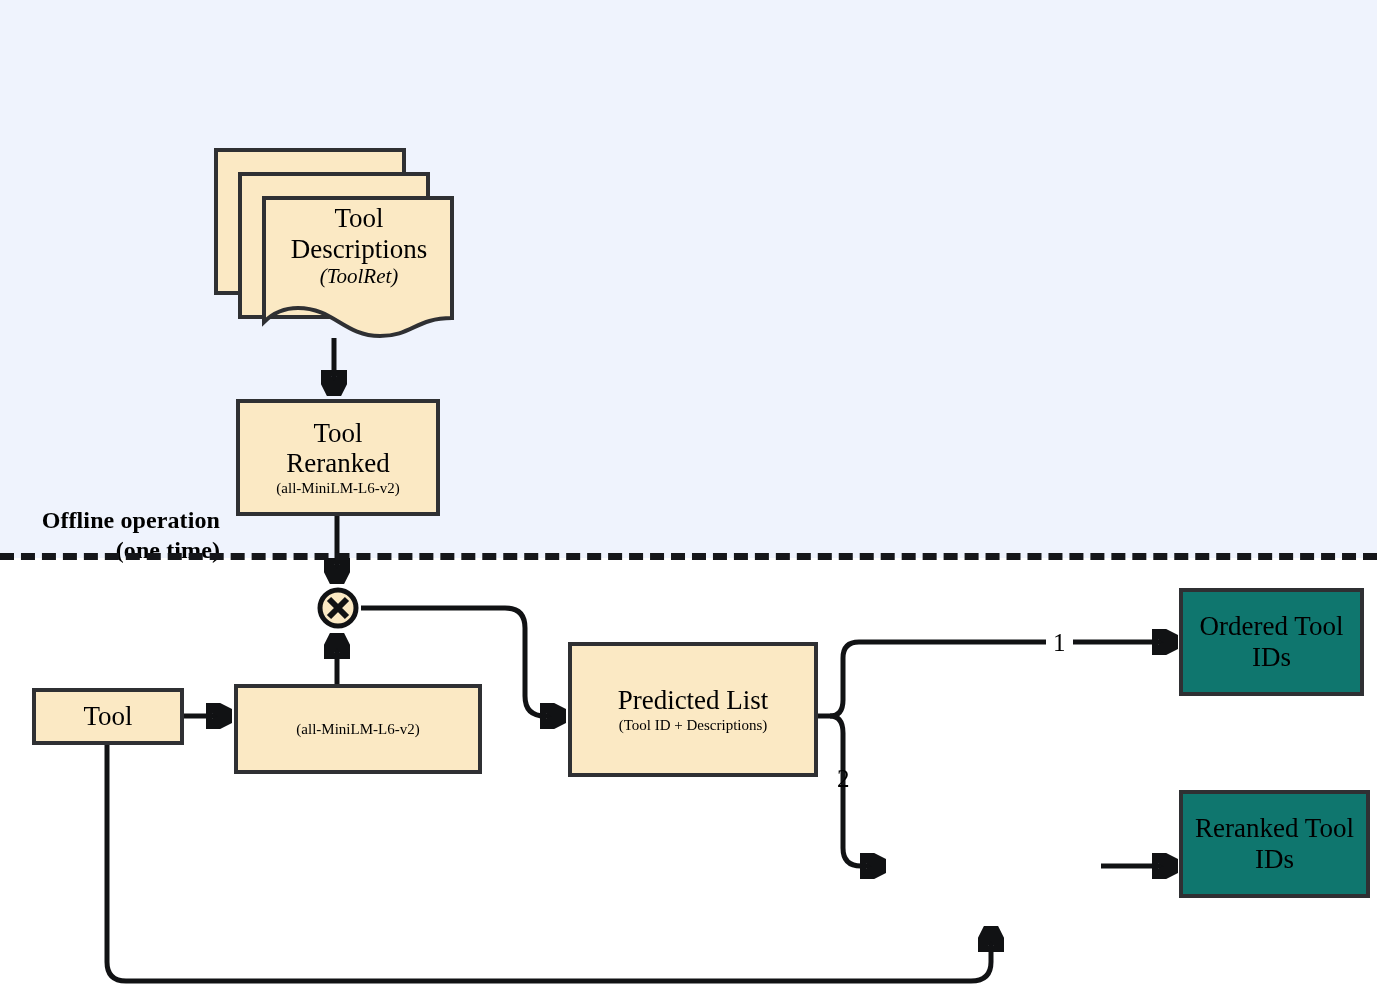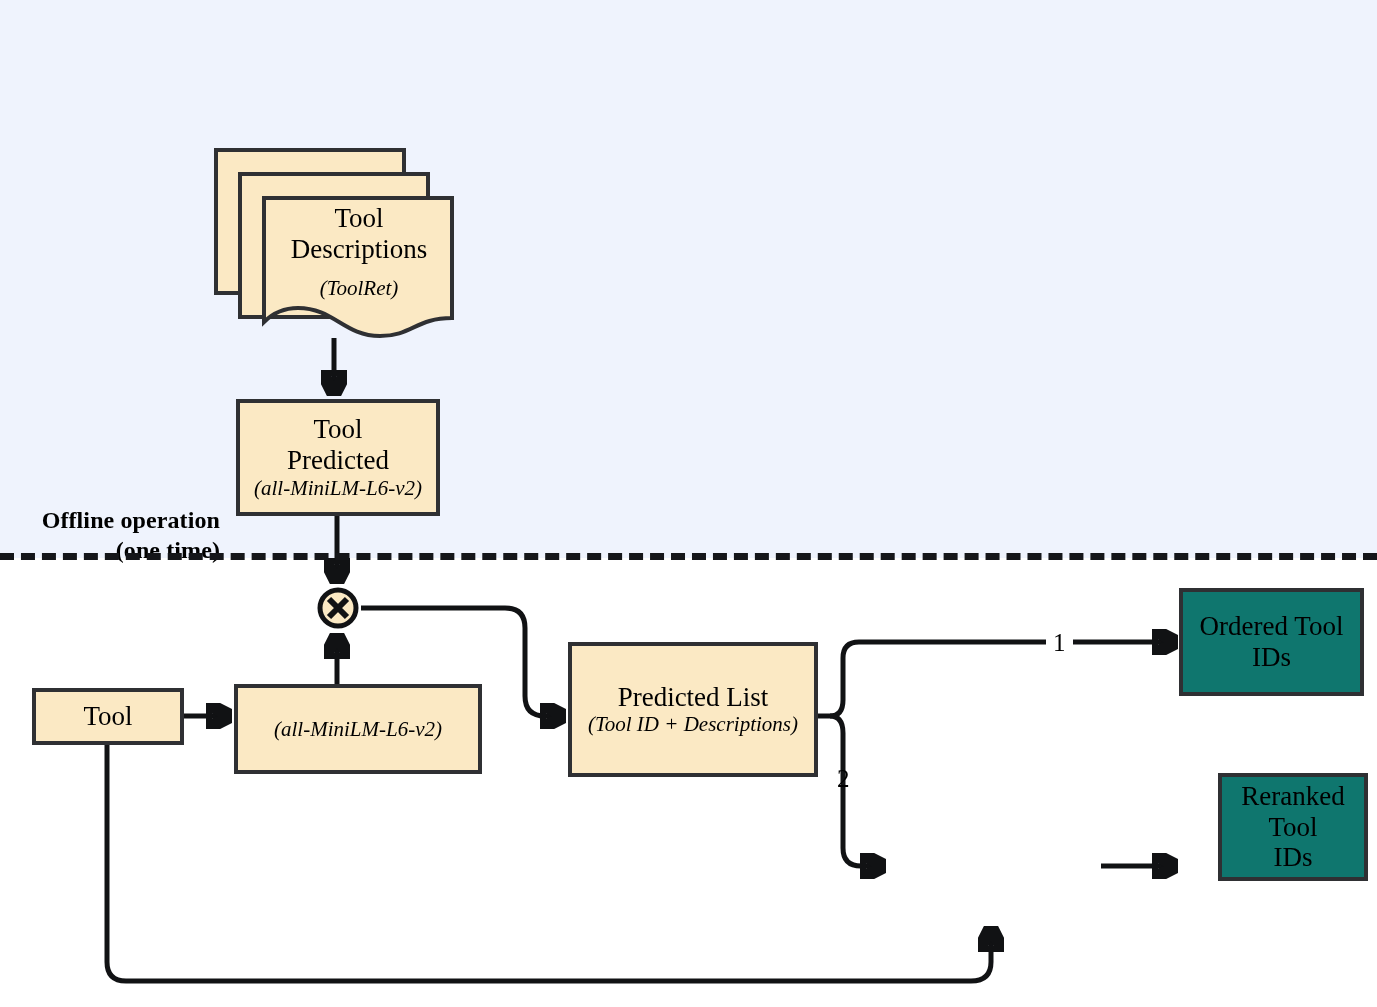--- a/index.html
+++ b/index.html
@@ -54,36 +54,36 @@
     border: 4px solid #2f3033;
     display: flex;
     flex-direction: column;
     align-items: center;
     justify-content: center;
     text-align: center;
     color: #000;
     line-height: 1.14;
   }
   .node .t1 { font-size: 27px; display: block; }
-  .node .t2 { font-size: 21px; font-style: italic; display: block; margin-top: 1px; }
+  .node .t2 { font-size: 15px; display: block; margin-top: 1px; }
   .fill-cream { background: #fbe9c4; }
   .fill-white { background: #0f766e; }
 
   
   #doc-stack { position: absolute; left: 214px; top: 148px; width: 240px; height: 190px; }
   #doc-stack svg { position: absolute; left: 0; top: 0; overflow: visible; }
   #doc-stack .doc-text {
     position: absolute;
     left: 50px; top: 55px;
     width: 190px;
     text-align: center;
     line-height: 1.14;
   }
   #doc-stack .t1 { font-size: 27px; display: block; }
-  #doc-stack .t2 { font-size: 21px; font-style: italic; display: block; margin-top: 12px; }
+  #doc-stack .t2 { font-size: 21px; font-style: italic; display: block; margin-top: 0; }
 
   
   #junction {
     position: absolute;
     left: 317px; top: 587px;
     width: 42px; height: 42px;
   }
 
   
   #edges { position: absolute; left: 0; top: 0; width: 1377px; height: 1007px; }
@@ -157,21 +157,21 @@
     </svg>
     <div class="doc-text">
       <span class="t1">Tool</span>
       <span class="t1">Descriptions</span>
       <span class="t2">(ToolRet)</span>
     </div>
   </div>
 
   <div class="node fill-cream" style="left:236px; top:399px; width:204px; height:117px;">
     <span class="t1">Tool</span>
-    <span class="t1">Predicted</span>
+    <span class="t1">Reranked</span>
     <span class="t2">(all-MiniLM-L6-v2)</span>
   </div>
 
   <div class="offline-caption">
     <span>Offline operation</span><br>
     <span>(one time)</span>
   </div>
 
   <div class="separator"></div>
 
@@ -194,21 +194,21 @@
     <span class="t1">Predicted List</span>
     <span class="t2">(Tool ID + Descriptions)</span>
   </div>
 
 
   <div class="node fill-white" style="left:1179px; top:588px; width:185px; height:108px;">
     <span class="t1">Ordered Tool</span>
     <span class="t1">IDs</span>
   </div>
 
-  <div class="node fill-white" style="left:1179px; top:773px; width:150px; height:108px;margin-left:39px;">
+  <div class="node fill-white" style="left:1179px; top:790px; width:191px; height:108px;">
     <span class="t1">Reranked Tool</span>
     <span class="t1">IDs</span>
   </div>
 
   <div class="edge-label" id="label-1">1</div>
   <div class="edge-label" id="label-2">2</div>
 
 </div>
 
 </body></html>

